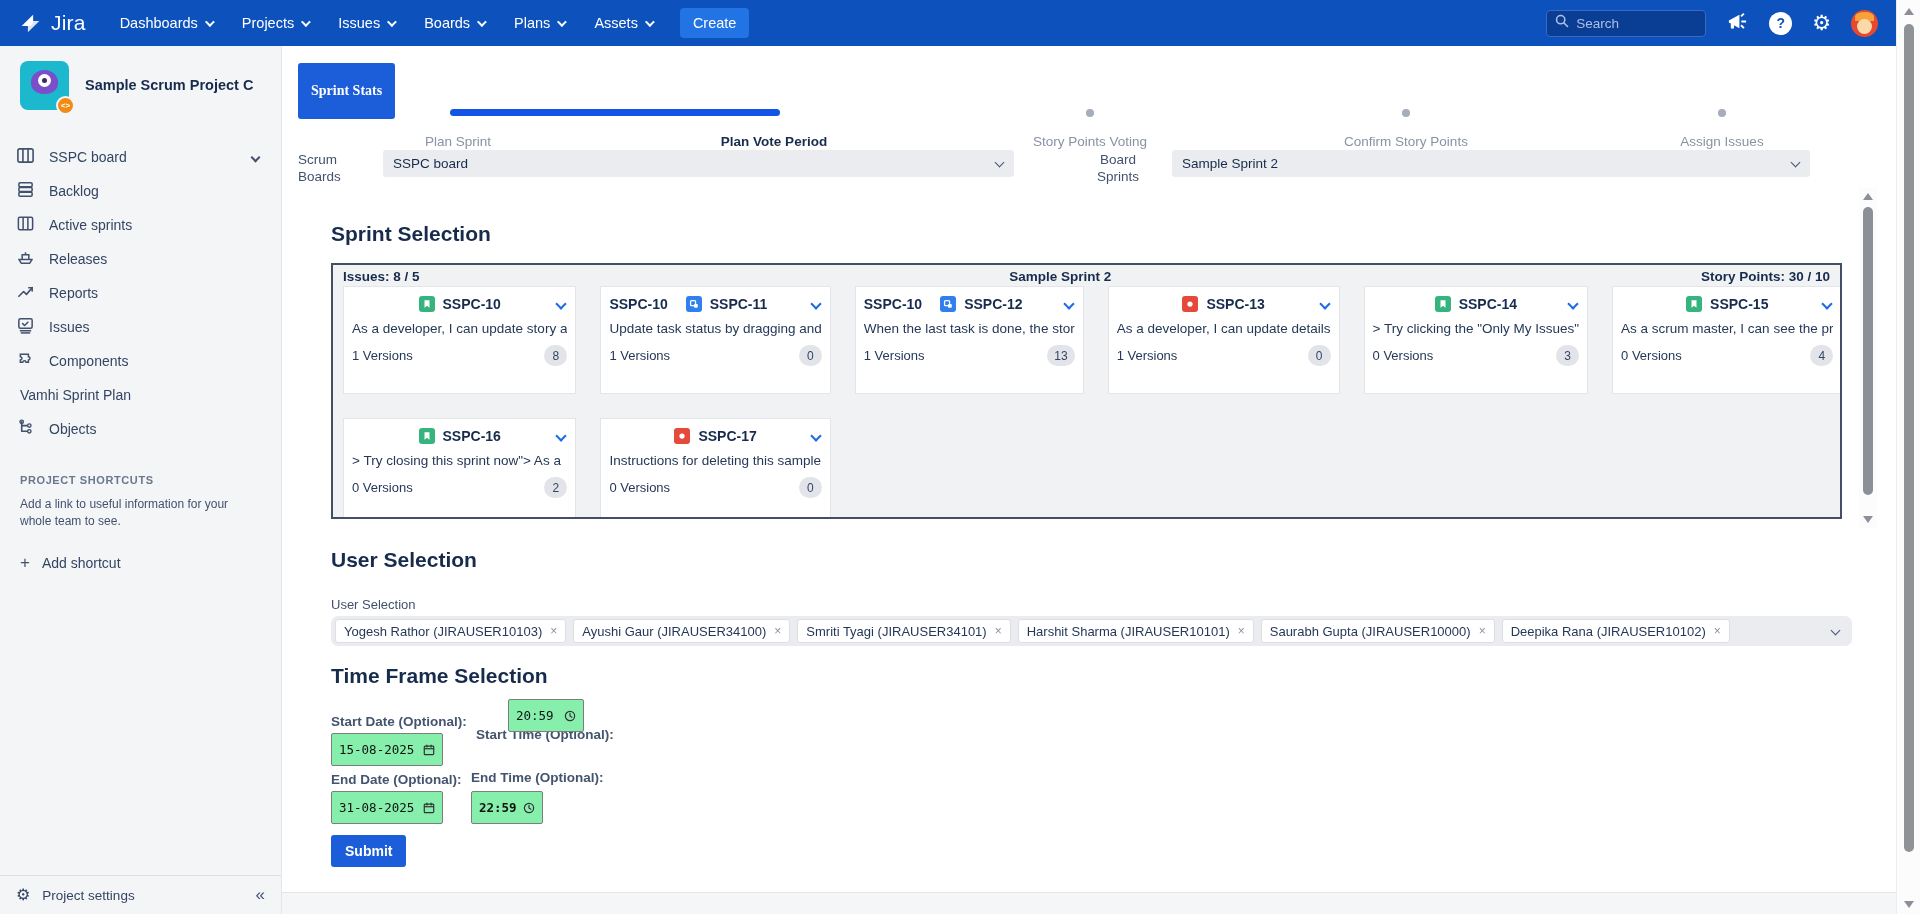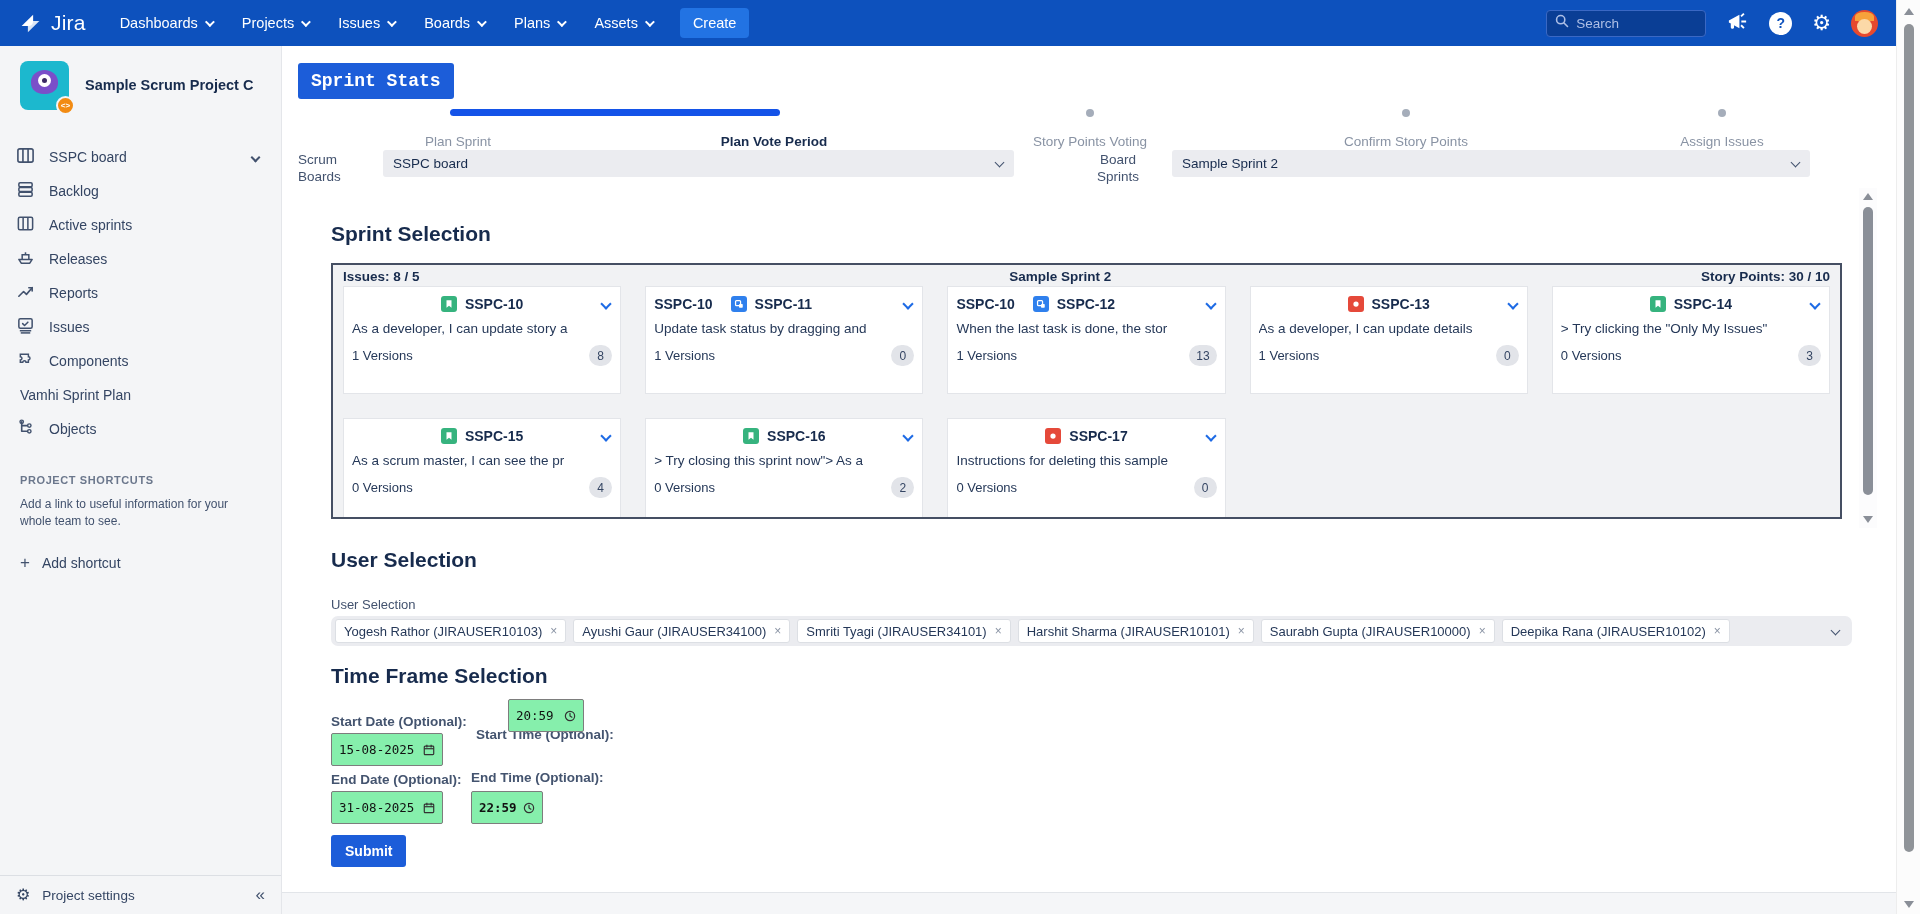--- a/index.html
+++ b/index.html
@@ -56,21 +56,21 @@
   .add-shortcut .plus { font-size:17px; color:#42526E; }
   .side-bottom { position:absolute; left:0; bottom:0; width:100%; height:39px; border-top:1px solid #dcdfe4;
                  display:flex; align-items:center; padding:0 16px; gap:12px; font-size:13.5px; color:#344563; background:#F4F5F7; }
   .side-bottom .gear-glyph { color:#344563; font-size:16px; }
   .collapse-glyph { margin-left:auto; font-size:17px; color:#42526E; cursor:pointer; }
 
   
   .content { position:absolute; left:282px; top:46px; width:1614px; height:868px; background:#fff; overflow:hidden; }
 
   .sprint-stats-btn { position:absolute; left:16px; top:17px; background:#1c5dd9; color:#fff; border:none;
-                      border-radius:3px; font-size:18px; font-weight:700; padding:8px 13px; cursor:pointer; font-family:Liberation Mono, monospace; }
+                      border-radius:3px; font-size:14px; font-weight:700; padding:20px 13px; cursor:pointer; font-family:Liberation Serif, serif; }
 
   .stepper { position:absolute; left:18px; top:55px; width:1580px; height:52px; }
   .step { position:absolute; top:0; width:316px; height:52px; text-align:center; }
   .step .dot { position:absolute; left:50%; top:8px; margin-left:-4px; width:8px; height:8px; border-radius:50%; background:#a5adba; }
   .step-label { position:absolute; left:0; top:33px; width:100%; font-size:13.5px; color:#8993A4; }
   .step.active .step-label { color:#172B4D; font-weight:700; }
   .progress-bar { position:absolute; left:150px; top:8px; width:330px; height:7px; border-radius:4px; background:#1453e8; }
 
   .filters { position:absolute; left:0; top:104px; width:1614px; height:40px; }
   .filter-label { position:absolute; font-size:13.5px; color:#42526E; line-height:1.25; top:2px; }
@@ -79,21 +79,21 @@
   .fake-select .sel-chev { position:absolute; right:11px; top:9px; width:7px; height:7px;
                            border-right:1.7px solid #42526E; border-bottom:1.7px solid #42526E; transform:rotate(45deg); }
 
   .h2 { font-size:21px; font-weight:700; color:#172B4D; position:absolute; left:49px; }
 
   
   .sprint-box { position:absolute; left:49px; top:217px; width:1511px; height:256px; border:2px solid #454f63;
                 background:#f1f2f4; overflow:hidden; }
   .sprint-box-hdr { display:flex; align-items:center; padding:4px 10px 2px 10px; font-size:13.5px; font-weight:700; color:#172B4D; }
   .sprint-box-hdr .mid { flex:1; text-align:center; }
-  .cards-grid { display:grid; grid-template-columns:repeat(5,1fr); column-gap:14px; row-gap:28px; padding:0 10px;gap:24px; }
+  .cards-grid { display:grid; grid-template-columns:repeat(6,1fr); column-gap:14px; row-gap:28px; padding:0 10px;gap:24px; }
   .card { background:#fff; border:1px solid #e3e5e9; height:108px; position:relative; padding:6px 8px; }
   .card-hdr { display:flex; align-items:center; justify-content:center; gap:8px; height:22px; position:relative; }
   .issue-key, .parent-key { font-size:14px; font-weight:700; color:#172B4D; }
   .type-ic { width:16px; height:16px; border-radius:3px; display:inline-flex; align-items:center; justify-content:center; flex:0 0 auto; }
   .type-ic.story { background:#36B37E; }
   .type-ic.subtask { background:#2F80ED; }
   .type-ic.bug { background:#E5493A; }
   .type-ic svg { display:block; }
   .card-chev { position:absolute; right:2px; top:7px; width:8px; height:8px; border-right:2.4px solid #1d6ae5;
                border-bottom:2.4px solid #1d6ae5; transform:rotate(45deg); cursor:pointer; }

